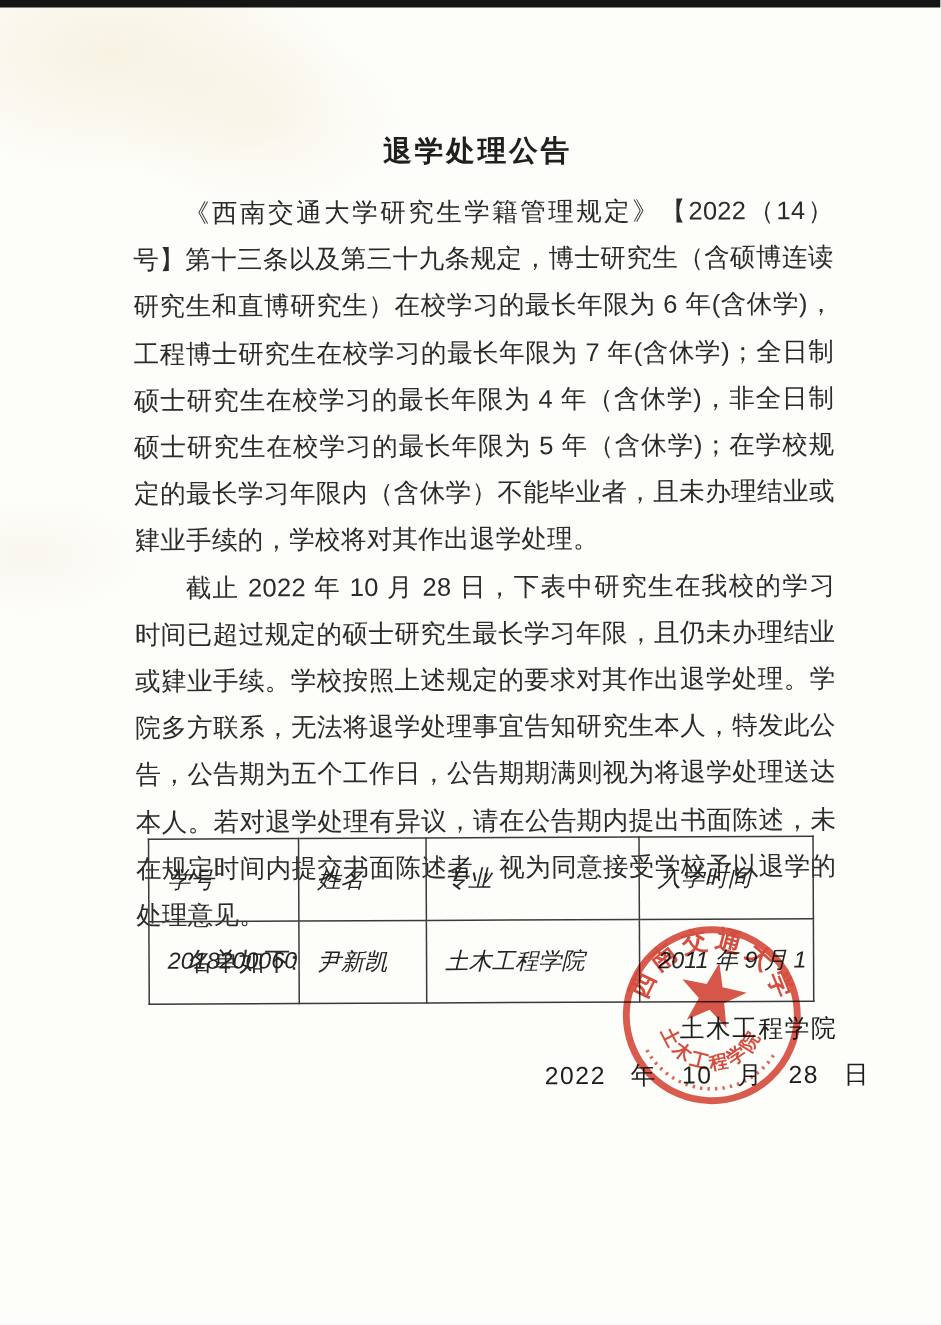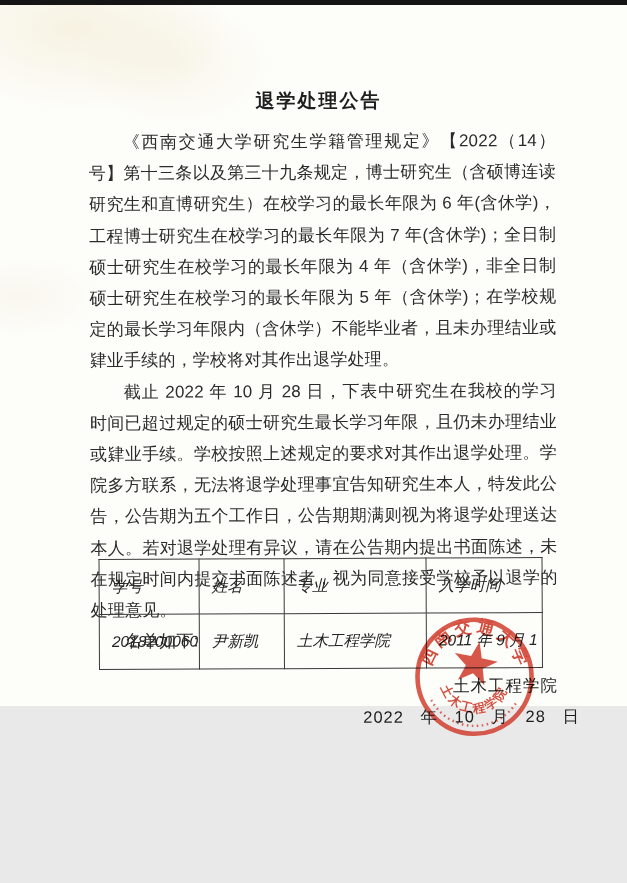--- a/index.html
+++ b/index.html
@@ -2,21 +2,21 @@
 <html><head>
 <meta charset="utf-8">
 <style>
   html,body{margin:0;padding:0;}
   body{
     width:627px;height:883px;overflow:hidden;
     background:#e9e9e9;
     font-family:"Liberation Sans","DejaVu Sans",sans-serif;
   }
   .sheet{
-    position:relative;width:627px;height:706px;
+    position:relative;width:627px;height:883px;
     background:
       radial-gradient(ellipse 220px 120px at 12% 4%, rgba(238,226,190,0.40), transparent 70%),
       radial-gradient(ellipse 140px 90px at 28% 9%, rgba(240,230,200,0.30), transparent 70%),
       radial-gradient(ellipse 120px 60px at 3% 42%, rgba(236,228,205,0.25), transparent 70%),
       #fdfdfa;
   }
   .scan-edge-top{
     position:absolute;left:0;top:0;width:627px;height:5px;background:#151515;
   }
   .content{

